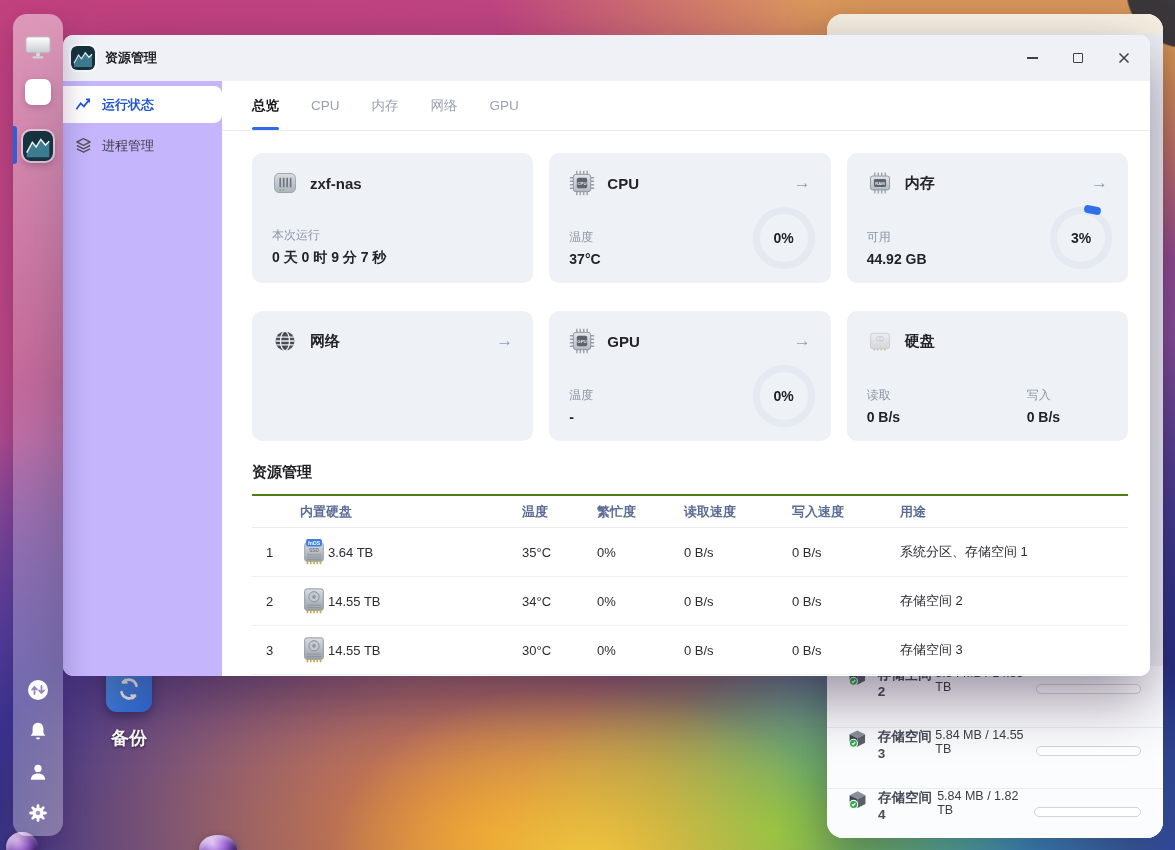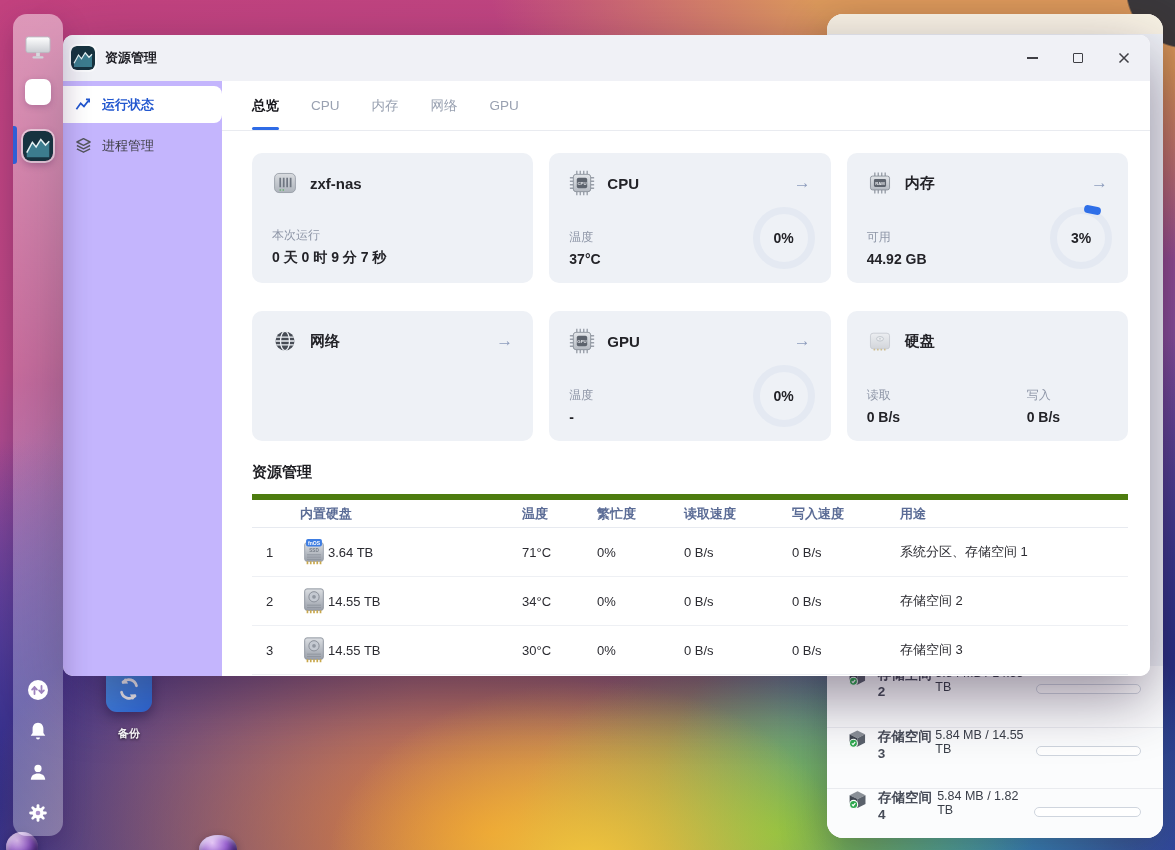--- a/index.html
+++ b/index.html
@@ -34,21 +34,21 @@
   .bgrow-label { margin-left:10px; font-size:13.5px; font-weight:600; color:#474c58; }
   .bgrow-right { margin-left:auto; display:flex; flex-direction:row; align-items:flex-end; }
   .bgrow-usage { font-size:12.5px; color:#393e48; }
   .bgrow-bar { width:112px; height:10px; border:1px solid #cfd5de; border-radius:5px; background:#fff; margin-top:4px; }
 
   
   .backup { position:absolute; left:104px; top:666px; width:50px; text-align:center; z-index:1; }
   .backup-tile { width:46px; height:46px; margin:0 auto; border-radius:11px;
     background:linear-gradient(145deg,#55a1f2,#2e6ee2); box-shadow:0 5px 12px rgba(0,0,40,.35);
     display:flex; align-items:center; justify-content:center; }
-  .backup-label { margin-top:14px; font-size:11px; font-weight:700; color:#fff; text-shadow:0 1px 3px rgba(0,0,0,.65); }
+  .backup-label { margin-top:14px; font-size:18px; font-weight:700; color:#fff; text-shadow:0 1px 3px rgba(0,0,0,.65); }
 
   
   .win { position:absolute; left:63px; top:35px; width:1087px; height:641px; z-index:2;
     border-radius:10px; overflow:hidden; background:#fff; display:flex; flex-direction:column;
     box-shadow:0 22px 60px rgba(30,10,45,.45); }
   .titlebar { flex:0 0 46px; background:#f0f1f6; display:flex; align-items:center; }
   .appic { width:24px; height:24px; margin-left:8px; border-radius:6px; overflow:hidden;
     box-shadow:0 0 0 2px rgba(255,255,255,.55); }
   .wtitle { margin-left:10px; font-size:13px; font-weight:700; color:#1d1d23; }
   .controls { margin-left:auto; margin-right:12px; display:flex; align-items:center; gap:18px; }
@@ -85,21 +85,21 @@
   .stat-value { margin-top:5px; font-size:14px; font-weight:700; color:#232328; display:flex; gap:5px; }
   .gauge { position:absolute; right:16px; bottom:14px; width:62px; height:62px; border-radius:50%;
     border:7px solid #e4e9f2; display:flex; align-items:center; justify-content:center; }
   .gauge-text { font-size:14px; font-weight:700; color:#232328; }
   .gauge-pill { position:absolute; left:27px; top:-8.5px; width:17px; height:8px; border-radius:4px;
     background:#2f6fe8; transform:rotate(12deg); }
 
   .section-title { margin-top:22px; font-size:15px; font-weight:700; color:#1d1d22; }
   .dtable { margin-top:12px; }
   .thead, .trow { display:grid; grid-template-columns:48px 222px 75px 87px 108px 108px 1fr; align-items:center; }
-  .thead { height:34px; border-top:6px solid #4d7c0f; border-bottom:1px solid #e7eaf0;
+  .thead { height:34px; border-top:2px solid #4d7c0f; border-bottom:1px solid #e7eaf0;
     font-size:13px; font-weight:700; color:#5b6c96; }
   .trow { height:49px; border-bottom:1px solid #eef0f4; font-size:13px; color:#2c2c32; }
   .cell-idx { padding-left:14px; }
   .cell-disk { display:flex; align-items:center; }
 
   
   .dock { position:absolute; left:13px; top:14px; width:50px; height:822px; z-index:3;
     border-radius:14px;
     background:linear-gradient(180deg, rgba(255,255,255,.46), rgba(255,255,255,.18) 45%, rgba(255,255,255,.30));
     box-shadow:0 10px 28px rgba(50,15,70,.28); }
@@ -438,21 +438,21 @@
                 <svg width="28" height="30" viewBox="0 0 30 32">
                     <rect x="5" y="6" width="20" height="20" rx="2.5" fill="url(#gDrive)" stroke="#9aa0aa"></rect>
                     <path d="M7.5 19 h15 M7.5 21.5 h15 M7.5 24 h15" stroke="#8e949e" stroke-width="1"></path>
                     <rect x="6.5" y="2" width="17" height="8" rx="2" fill="#3e7de2"></rect>
                     <text x="15" y="8" font-size="5.4" fill="#fff" text-anchor="middle" font-weight="bold">fnOS</text>
                     <text x="15" y="16.5" font-size="5" fill="#757c86" text-anchor="middle" font-weight="bold">SSD</text>
                     <path d="M8 26v3M11.5 26v3M15 26v3M18.5 26v3M22 26v3" stroke="#c9a84c" stroke-width="1.8"></path>
                   </svg>
                 <span>3.64 TB</span>
               </span>
-              <span>71°C</span>
+              <span>35°C</span>
               <span>0%</span>
               <span>0 B/s</span>
               <span>0 B/s</span>
               <span>系统分区、存储空间 1</span>
             </div>
 
             <div class="trow">
               <span class="cell-idx">2</span>
               <span class="cell-disk">
                 <svg width="28" height="30" viewBox="0 0 30 32">

